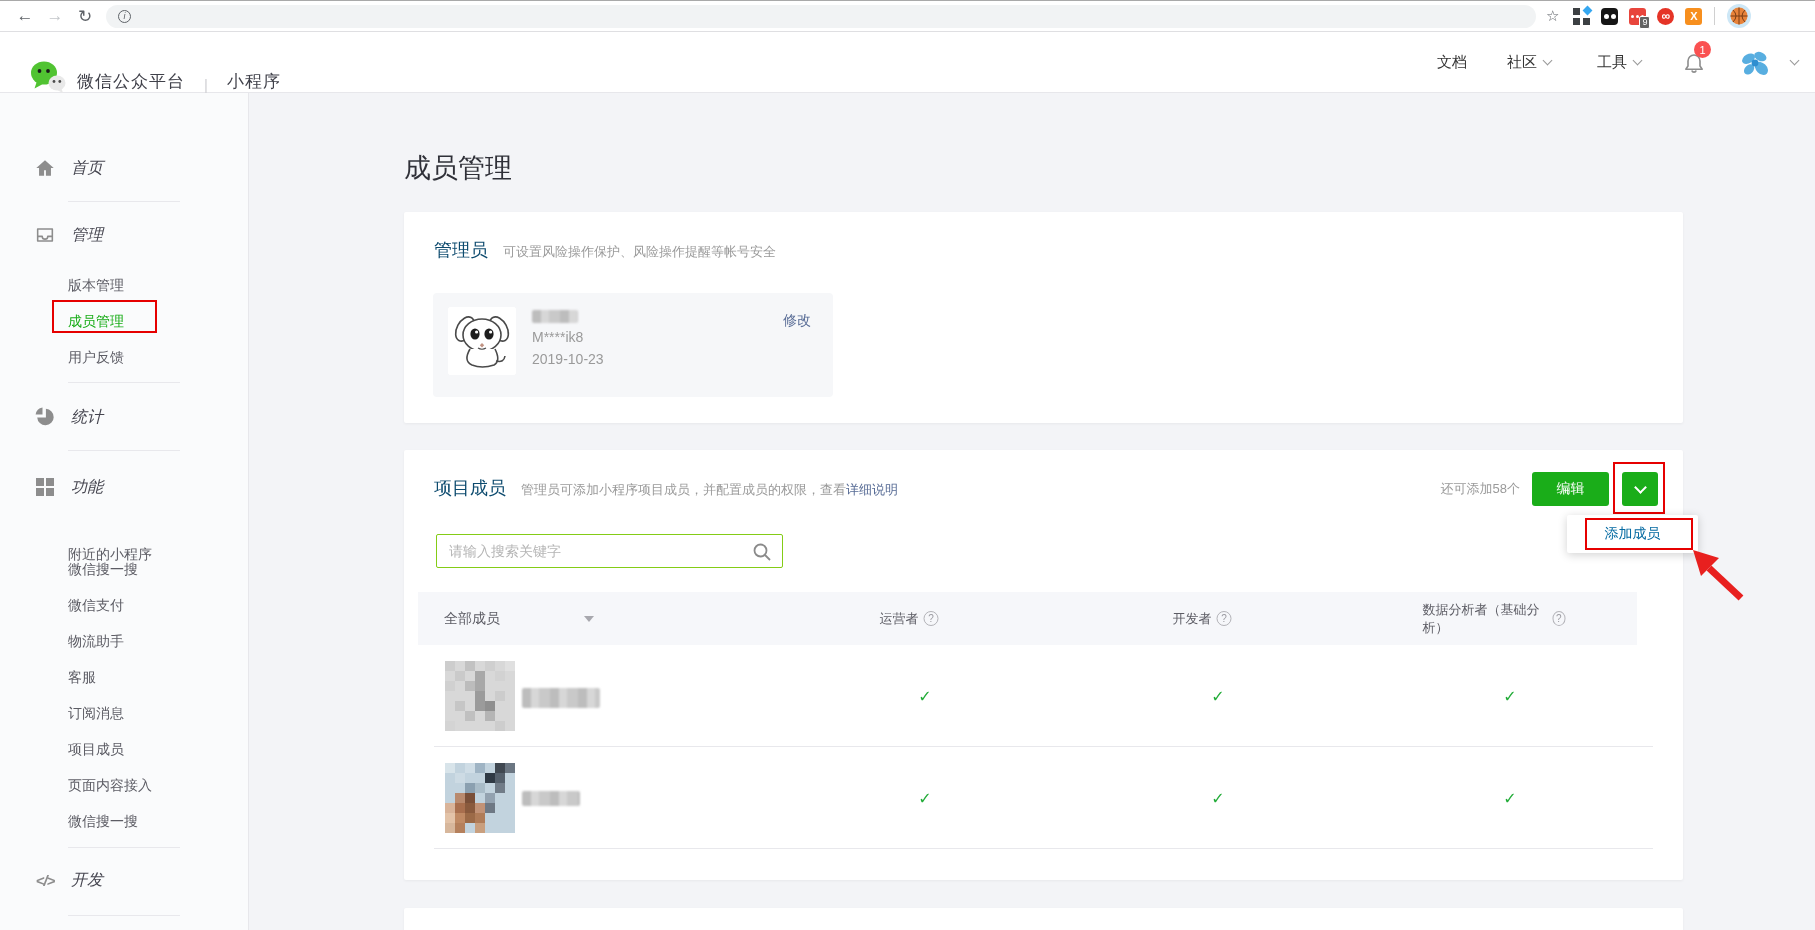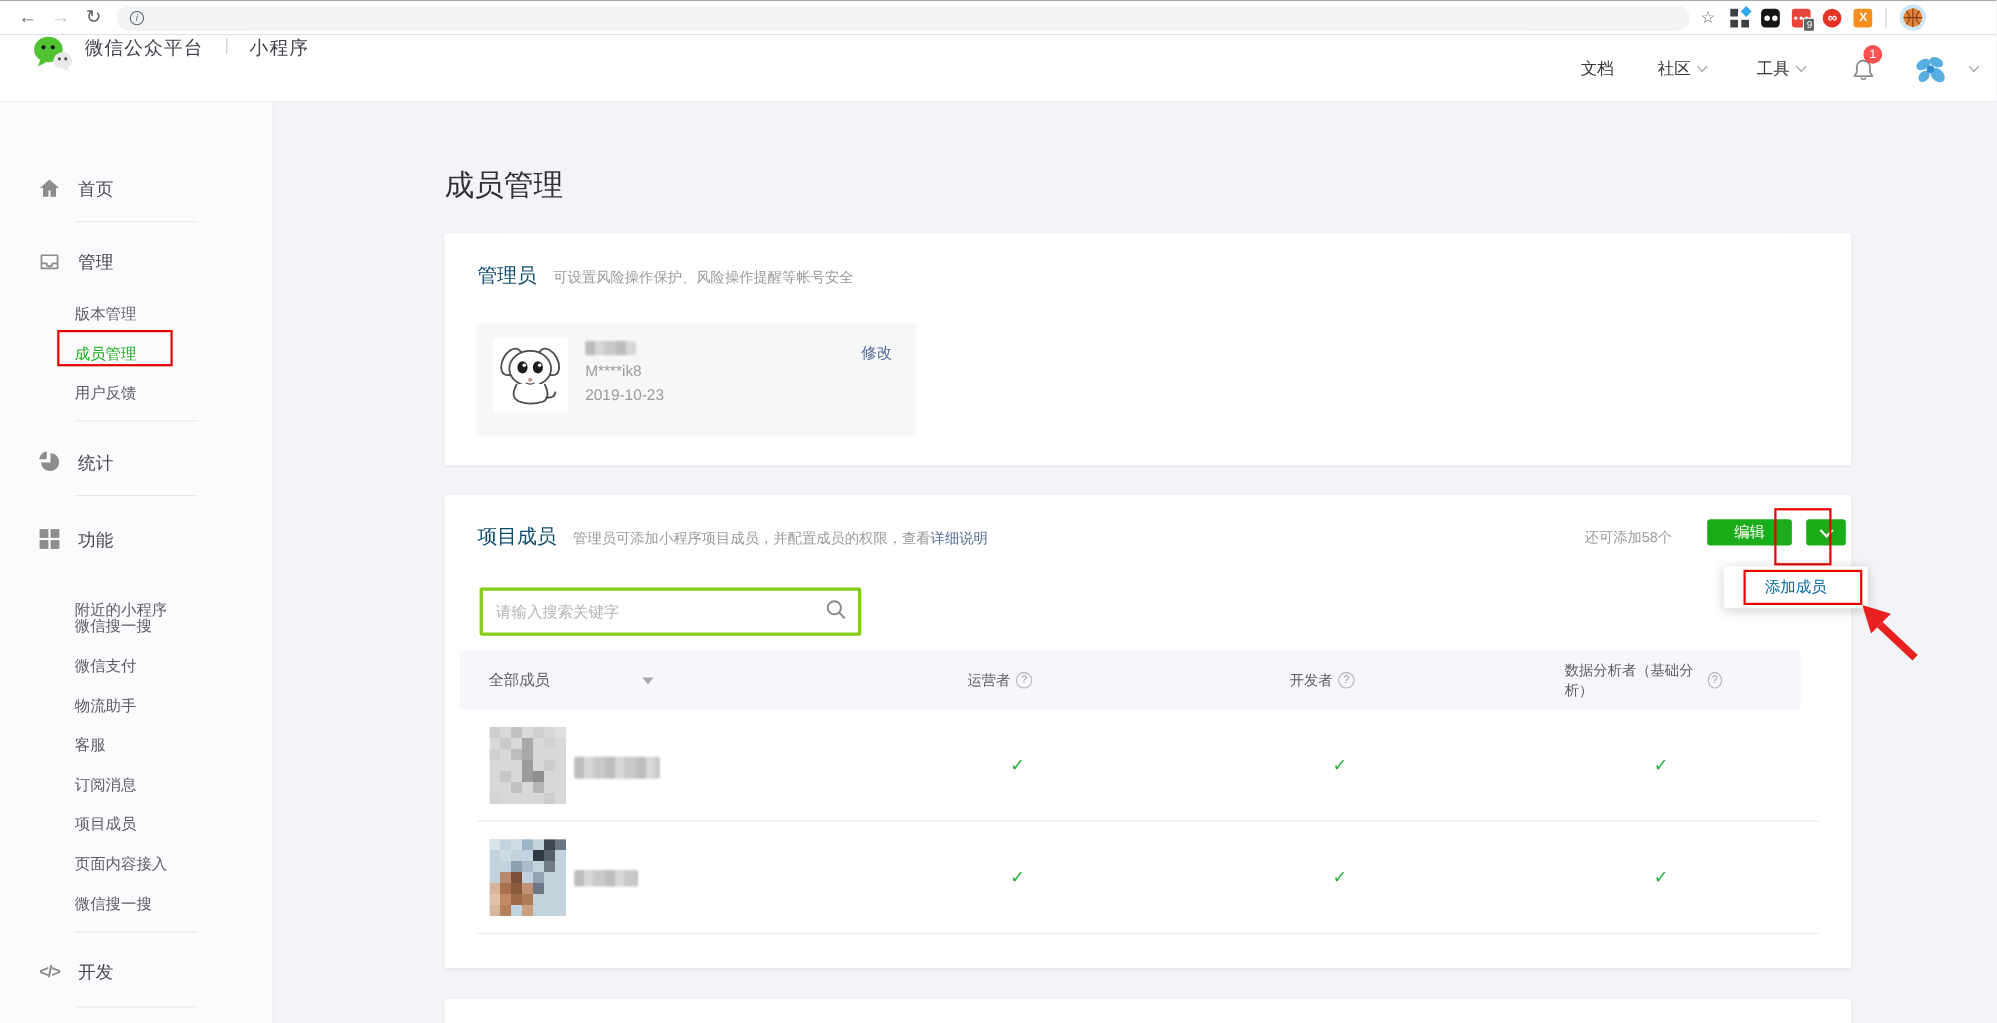--- a/index.html
+++ b/index.html
@@ -30,34 +30,34 @@
   .ext-red i { width:3px;height:3px;background:#fff;border-radius:50%;margin:0 1px; }
   .ext-badge { position:absolute; right:-4px; bottom:-4px; background:#636363; color:#fff; font-size:9px;
     padding:0 2px; border-radius:2px; border:1px solid #fff; line-height:11px; }
   .ext-inf { background:#e53427; border-radius:50%; color:#fff; font-size:12px; font-weight:bold; line-height:15px; }
   .ext-orange { background:#f78f1e; color:#fff; font-size:11px; font-weight:bold; }
   .profile-sep { width:1px; height:18px; background:#d0d0d0; margin:0 12px; }
   .bball-wrap { width:24px; height:24px; border-radius:50%; background:#cde7f6; display:flex; align-items:center; justify-content:center; }
 
   
   .site-header { position:absolute; left:0; top:32px; width:1815px; height:61px; background:#fff; border-bottom:1px solid #e7e7eb; }
-  .brand { position:absolute; left:30px; top:0; height:61px; display:flex; align-items:flex-start; gap:11px; }
+  .brand { position:absolute; left:30px; top:0; height:61px; display:flex; align-items:flex-end; gap:11px; }
   .brand-text { font-size:17px; color:#40414a; letter-spacing:1px; }
   .brand-sep { color:#d0d0d4; font-size:15px; margin:0 8px; font-weight:300; }
   .hnav { position:absolute; top:0; height:61px; display:flex; align-items:center; font-size:15px; color:#353535; cursor:pointer; }
   .chev { width:7px; height:7px; border-right:1.4px solid #989898; border-bottom:1.4px solid #989898;
     transform:rotate(45deg); display:inline-block; margin-left:7px; margin-top:-4px; }
   .bell-wrap { position:absolute; left:1682px; top:0; height:61px; display:flex; align-items:center; cursor:pointer; }
   .bell-badge { position:absolute; left:12px; top:9px; min-width:17px; height:17px; background:#fa5151; color:#fff;
     border-radius:9px; font-size:11px; display:flex; align-items:center; justify-content:center; padding:0 4px; }
   .havatar { position:absolute; left:1740px; top:0; height:61px; display:flex; align-items:center; cursor:pointer; }
 
   
   .sidebar { position:absolute; left:0; top:93px; width:249px; height:837px; background:#fafbfc; border-right:1px solid #e7e7eb; }
-  .s-item { position:absolute; left:33px; display:flex; align-items:flex-end; gap:14px; font-size:16px; color:#464650; cursor:pointer; height:30px; }
+  .s-item { position:absolute; left:33px; display:flex; align-items:center; gap:14px; font-size:16px; color:#464650; cursor:pointer; height:30px;font-style:italic; }
   .s-sub { position:absolute; left:68px; font-size:14px; color:#5c5c64; cursor:pointer; height:18px; line-height:18px; }
   .s-sub.active { color:#1aad19; }
   .s-div { position:absolute; left:68px; width:112px; height:1px; background:#e8e8ec; }
   .s-icon { width:24px; height:24px; display:flex; align-items:center; justify-content:center; }
   .dev-glyph { font-size:15px; color:#8d8d8d; font-weight:bold; letter-spacing:-1px; }
   .grid-icon { position:relative; width:18px; height:18px; }
   .grid-icon i { position:absolute; width:8px; height:8px; background:#8d8d8d; }
   .grid-icon i.g1{left:0;top:0} .grid-icon i.g2{right:0;top:0} .grid-icon i.g3{left:0;bottom:0} .grid-icon i.g4{right:0;bottom:0}
   .annot-box-sidebar { position:absolute; left:52px; top:207px; width:105px; height:33px; border:2px solid #e60000; pointer-events:none; }
 
@@ -76,33 +76,33 @@
   .admin-tile { position:absolute; left:29px; top:81px; width:400px; height:104px; background:#f6f7f9; border-radius:4px; }
   .admin-avatar { position:absolute; left:15px; top:14px; width:68px; height:68px; border-radius:3px; overflow:hidden; background:#fff; }
   .blur-chip { background:repeating-linear-gradient(90deg,#bdbdbd 0 9px,#d7d7d7 9px 17px,#c9c9c9 17px 28px); filter:blur(1.1px); border-radius:2px; }
   .admin-name { position:absolute; left:99px; top:17px; width:46px; height:13px; }
   .admin-wxid { position:absolute; left:99px; top:36px; font-size:14px; color:#9a9a9a; }
   .admin-date { position:absolute; left:99px; top:58px; font-size:14px; color:#9a9a9a; }
   .admin-modify { position:absolute; right:22px; top:19px; font-size:14px; }
 
   
   .quota { position:absolute; right:163px; top:30px; font-size:13px; color:#9a9a9a; }
-  .btn-green { position:absolute; top:22px; height:24px; background:#1aad19; border:none; border-radius:3px;
-    color:#fff; font-size:14px; cursor:pointer; font-family:inherit;margin-left:20px; }
+  .btn-green { position:absolute; top:22px; height:34px; background:#1aad19; border:none; border-radius:3px;
+    color:#fff; font-size:14px; cursor:pointer; font-family:inherit; }
   .btn-edit { left:1128px; width:77px; }
   .btn-caret { left:1218px; width:36px; display:flex; align-items:center; justify-content:center; }
   .caret-chev { width:9px; height:9px; border-right:2px solid #fff; border-bottom:2px solid #fff; transform:rotate(45deg); margin-top:-4px; }
   .annot-box-caret { position:absolute; left:1209px; top:12px; width:52px; height:52px; border:2px solid #e60000; pointer-events:none; }
   .dropdown { position:absolute; left:1163px; top:65px; width:131px; height:38px; background:#fff;
     box-shadow:0 2px 10px rgba(0,0,0,.18); border-radius:2px; display:flex; align-items:center; justify-content:center; z-index:5; }
   .dropdown-item { font-size:14px; color:#0369a1; cursor:pointer; }
   .annot-box-drop { position:absolute; left:18px; top:3px; width:108px; height:32px; border:2px solid #e60000; pointer-events:none; }
   .annot-arrow { position:absolute; left:1285px; top:96px; z-index:6; pointer-events:none; }
 
-  .search-box { position:absolute; left:32px; top:84px; width:347px; height:44px; border:3px solid #84cc16; border-radius:2px; background:#fff; }
+  .search-box { position:absolute; left:32px; top:84px; width:347px; height:34px; border:1px solid #84cc16; border-radius:2px; background:#fff; }
   .search-box input { width:100%; height:100%; border:none; outline:none; padding:0 36px 0 12px; font-size:14px; color:#353535; font-family:inherit; background:transparent; }
   .search-box input::placeholder { color:#b5b5b5; }
   .search-icon { position:absolute; right:10px; top:7px; }
 
   .thead { position:absolute; left:14px; top:142px; width:1219px; height:53px; background:#f6f7fa; }
   .filter { position:absolute; left:26px; top:0; height:53px; display:flex; align-items:center; font-size:14px; color:#5c5c64; cursor:pointer; }
   .filter-tri { position:absolute; left:166px; top:24px; width:0; height:0; border-left:5px solid transparent;
     border-right:5px solid transparent; border-top:6px solid #a8a8ae; cursor:pointer; }
   .col-h { position:absolute; top:0; height:53px; transform:translateX(-50%); display:flex; align-items:center; gap:5px;
     font-size:13px; color:#5c5c64; }

